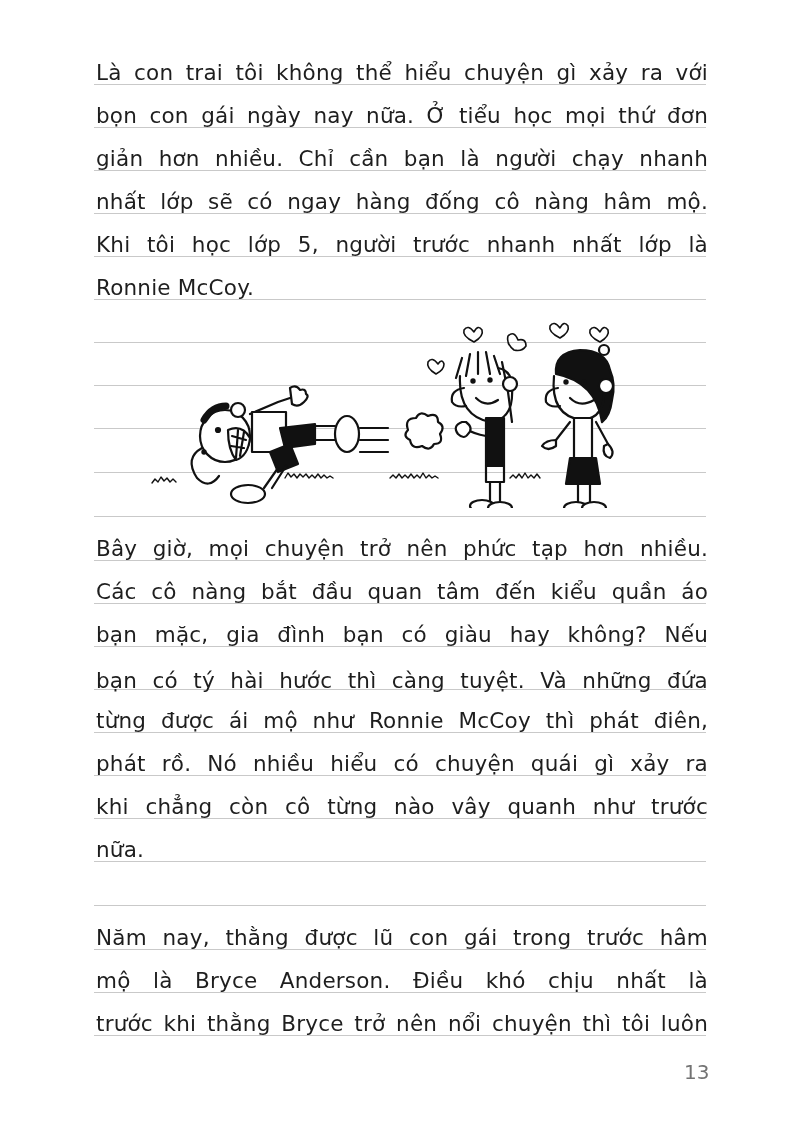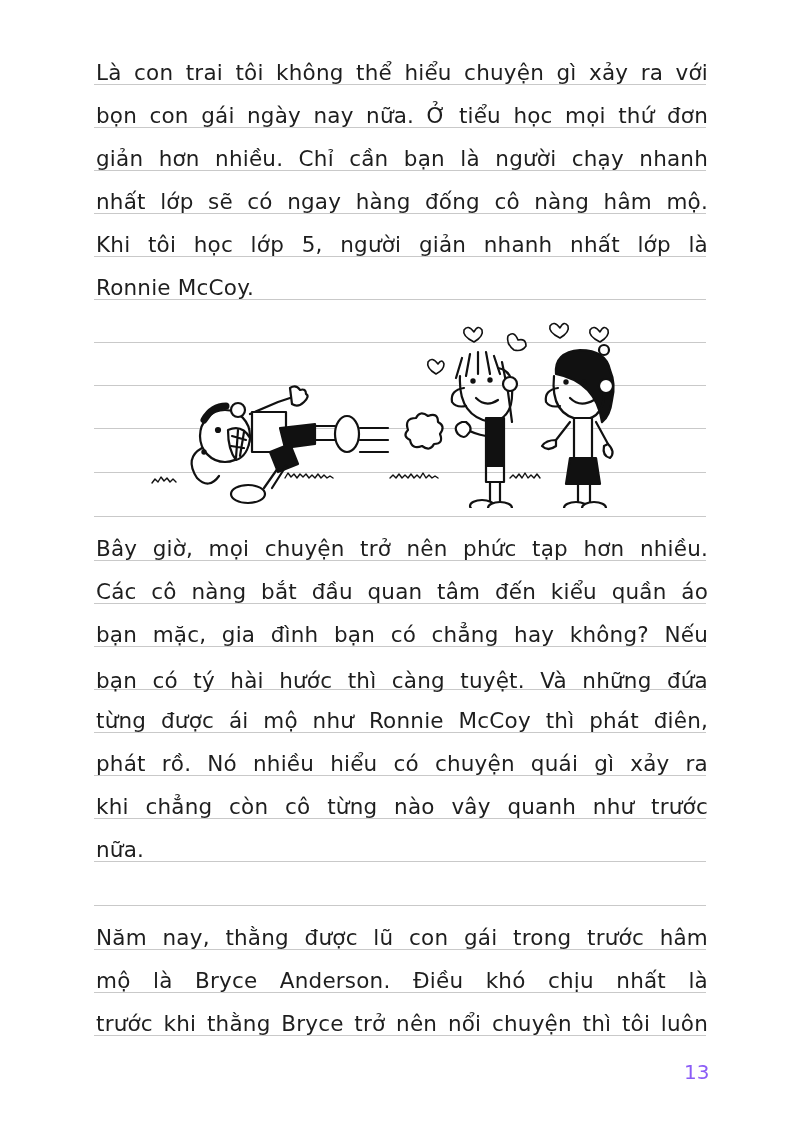--- a/index.html
+++ b/index.html
@@ -6,21 +6,21 @@
     body { width: 800px; height: 1134px; position: relative; overflow: hidden;
            font-family: "DejaVu Sans", sans-serif; color: #1a1a1a; }
     .page { position: absolute; left: 0; top: 0; width: 800px; height: 1134px; }
     .rule { position: absolute; left: 94px; width: 612px; height: 0;
             border-top: 1.2px solid #c9c9c9; }
     .line { position: absolute; left: 96px; width: 612px; white-space: nowrap;
             font-size: 21.5px; letter-spacing: 0.2px; line-height: 26px;
             font-family: "DejaVu Sans", sans-serif; font-weight: normal; color: #1e1e1e; }
     .line.justify { text-align: justify; text-align-last: justify; }
     .page-number { position: absolute; left: 684px; top: 1060px; font-size: 20px;
-                   font-family: "DejaVu Sans", sans-serif; color: #8b5cf6; }
+                   font-family: "DejaVu Sans", sans-serif; color: #737373; }
     .illustration { position: absolute; left: 140px; top: 318px; width: 490px; height: 190px; }
   </style>
 </head>
 <body>
 
 <div class="page">
 
   <div>
     <div class="rule" style="top:84px"></div>
     <div class="rule" style="top:127px"></div>
@@ -45,21 +45,21 @@
     <div class="rule" style="top:949px"></div>
     <div class="rule" style="top:992px"></div>
     <div class="rule" style="top:1035px"></div>
   </div>
 
   <div>
     <div class="line justify" style="top:60px">Là con trai tôi không thể hiểu chuyện gì xảy ra với</div>
     <div class="line justify" style="top:103px">bọn con gái ngày nay nữa. Ở tiểu học mọi thứ đơn</div>
     <div class="line justify" style="top:146px">giản hơn nhiều. Chỉ cần bạn là người chạy nhanh</div>
     <div class="line justify" style="top:189px">nhất lớp sẽ có ngay hàng đống cô nàng hâm mộ.</div>
-    <div class="line justify" style="top:232px">Khi tôi học lớp 5, người giản nhanh nhất lớp là</div>
+    <div class="line justify" style="top:232px">Khi tôi học lớp 5, người trước nhanh nhất lớp là</div>
     <div class="line" style="top:275px">Ronnie McCoy.</div>
   </div>
 
   <svg class="illustration" viewBox="0 0 490 190" fill="none" stroke="#111" stroke-width="2.2" stroke-linecap="round" stroke-linejoin="round">
 
     <g stroke-width="1.4">
       <path d="M12 165 l3 -4 l3 3 l3 -5 l3 4 l3 -3 l3 4 l3 -3 l3 3"></path>
       <path d="M145 160 l3 -5 l3 4 l3 -3 l3 4 l3 -4 l3 3 l3 -3 l3 4 l3 -3 l3 3 l3 -4 l3 4 l3 -3 l3 3 l3 -2 l3 2"></path>
       <path d="M250 160 l3 -3 l3 3 l3 -4 l3 4 l3 -3 l3 3 l3 -4 l3 4 l3 -3 l3 3 l3 -5 l3 5 l3 -3 l3 3 l3 -2 l3 2"></path>
       <path d="M370 160 l3 -3 l3 3 l3 -4 l3 4 l3 -5 l3 5 l3 -3 l3 3 l3 -4 l3 4"></path>
@@ -133,21 +133,21 @@
       <path d="M378 22 q-4 -10 -10 -4 q-2 8 6 14 q8 2 12 -4 q0 -8 -8 -6z"></path>
       <path d="M298 46 q-6 -8 -10 -2 q-2 6 8 12 q8 -4 8 -10 q-2 -6 -6 0z"></path>
       <path d="M420 10 q-6 -8 -10 -2 q-2 6 10 12 q10 -6 8 -12 q-4 -6 -8 2z"></path>
       <path d="M460 14 q-6 -8 -10 -2 q-2 6 10 12 q10 -6 8 -12 q-4 -6 -8 2z"></path>
     </g>
   </svg>
 
   <div>
     <div class="line justify" style="top:536px">Bây giờ, mọi chuyện trở nên phức tạp hơn nhiều.</div>
     <div class="line justify" style="top:579px">Các cô nàng bắt đầu quan tâm đến kiểu quần áo</div>
-    <div class="line justify" style="top:622px">bạn mặc, gia đình bạn có chẳng hay không? Nếu</div>
+    <div class="line justify" style="top:622px">bạn mặc, gia đình bạn có giàu hay không? Nếu</div>
     <div class="line justify" style="top:668px">bạn có tý hài hước thì càng tuyệt. Và những đứa</div>
     <div class="line justify" style="top:708px">từng được ái mộ như Ronnie McCoy thì phát điên,</div>
     <div class="line justify" style="top:751px">phát rồ. Nó nhiều hiểu có chuyện quái gì xảy ra</div>
     <div class="line justify" style="top:794px">khi chẳng còn cô từng nào vây quanh như trước</div>
     <div class="line" style="top:837px">nữa.</div>
   </div>
 
   <div>
     <div class="line justify" style="top:925px">Năm nay, thằng được lũ con gái trong trước hâm</div>
     <div class="line justify" style="top:968px">mộ là Bryce Anderson. Điều khó chịu nhất là</div>

